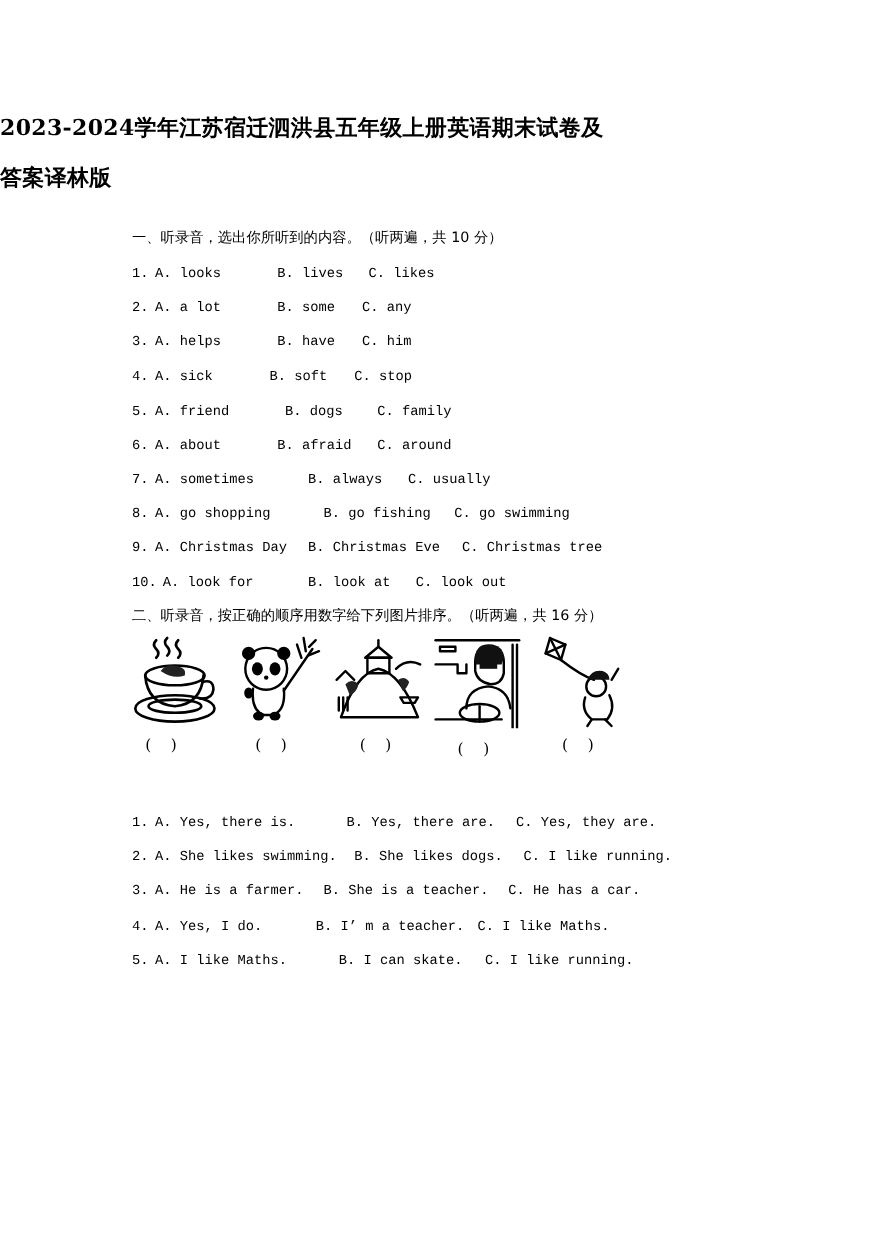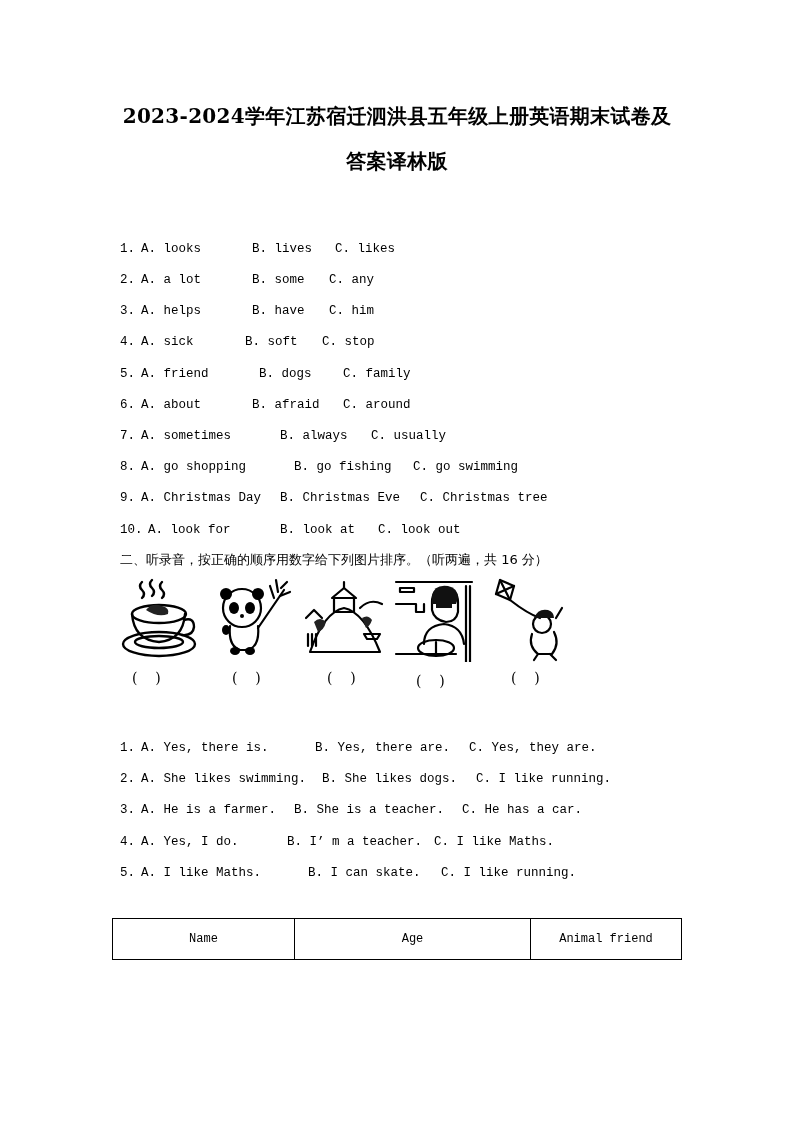--- a/index.html
+++ b/index.html
@@ -1,37 +1,38 @@
 <!DOCTYPE html>
 <html><head>
 <meta charset="utf-8">
 <style>
   html, body { margin: 0; padding: 0; background: #ffffff; }
   body { width: 794px; height: 1123px; position: relative; overflow: hidden; color: #000; font-family: "DejaVu Sans", sans-serif; }
   .page { position: absolute; left: 0; top: 0; width: 794px; height: 1123px; background: #fff; }
-  .title { position: absolute; left: 0; width: 794px; text-align: center; font-family: "DejaVu Serif", serif; font-size: 20px; font-weight: bold; letter-spacing: 0.3px; }
+  .title { position: absolute; left: 0; width: 794px; font-family: "DejaVu Serif", serif; font-size: 20px; font-weight: bold; letter-spacing: 0.3px; }
   .t1 { top: 103px; }
   .t2 { top: 148px; }
   .sec-head { position: absolute; left: 120px; font-size: 13px; font-family: "DejaVu Sans", sans-serif; white-space: nowrap; }
   .row { position: absolute; left: 120px; font-family: "Liberation Mono", monospace; font-size: 12.5px; white-space: pre; height: 18px; }
   .row span { position: absolute; top: 0; white-space: pre; }
   .pics { position: absolute; left: 118px; top: 578px; width: 460px; height: 110px; }
   .pic { position: absolute; top: 0; }
   .paren { position: absolute; font-family: "DejaVu Serif", serif; font-size: 14px; white-space: pre; }
   table.t { position: absolute; left: 112px; top: 918px; width: 570px; border-collapse: collapse; font-family: "Liberation Mono", monospace; font-size: 12px; }
   table.t td { border: 1.3px solid #000; text-align: center; height: 40px; padding: 0; }
 </style>
 </head>
 <body>
 
 <div class="page">
 
   <div class="title t1">2023-2024学年江苏宿迁泗洪县五年级上册英语期末试卷及</div>
   <div class="title t2">答案译林版</div>
 
+  <div class="sec-head" style="top:207px">一、听录音，选出你所听到的内容。（听两遍，共 10 分）</div>
 
   <div class="row" style="top:242px">
     <span style="left:0">1.</span>
     <span style="left:21px">A. looks</span>
     <span style="left:132px">B. lives</span>
     <span style="left:215px">C. likes</span>
   </div>
   <div class="row" style="top:273px">
     <span style="left:0">2.</span>
     <span style="left:21px">A. a lot</span>
@@ -201,21 +202,16 @@
   <div class="row" style="top:866px">
     <span style="left:0">5.</span>
     <span style="left:21px">A. I like Maths.</span>
     <span style="left:188px">B. I can skate.</span>
     <span style="left:321px">C. I like running.</span>
   </div>
 
 
   <table class="t">
     <tbody>
-        <tr>
-      <td style="width:181px">Name</td>
-      <td style="width:235px">Age</td>
-      <td>Animal friend</td>
-    </tr>
   </tbody>
     </table>
 
 </div>
 
 </body></html>

